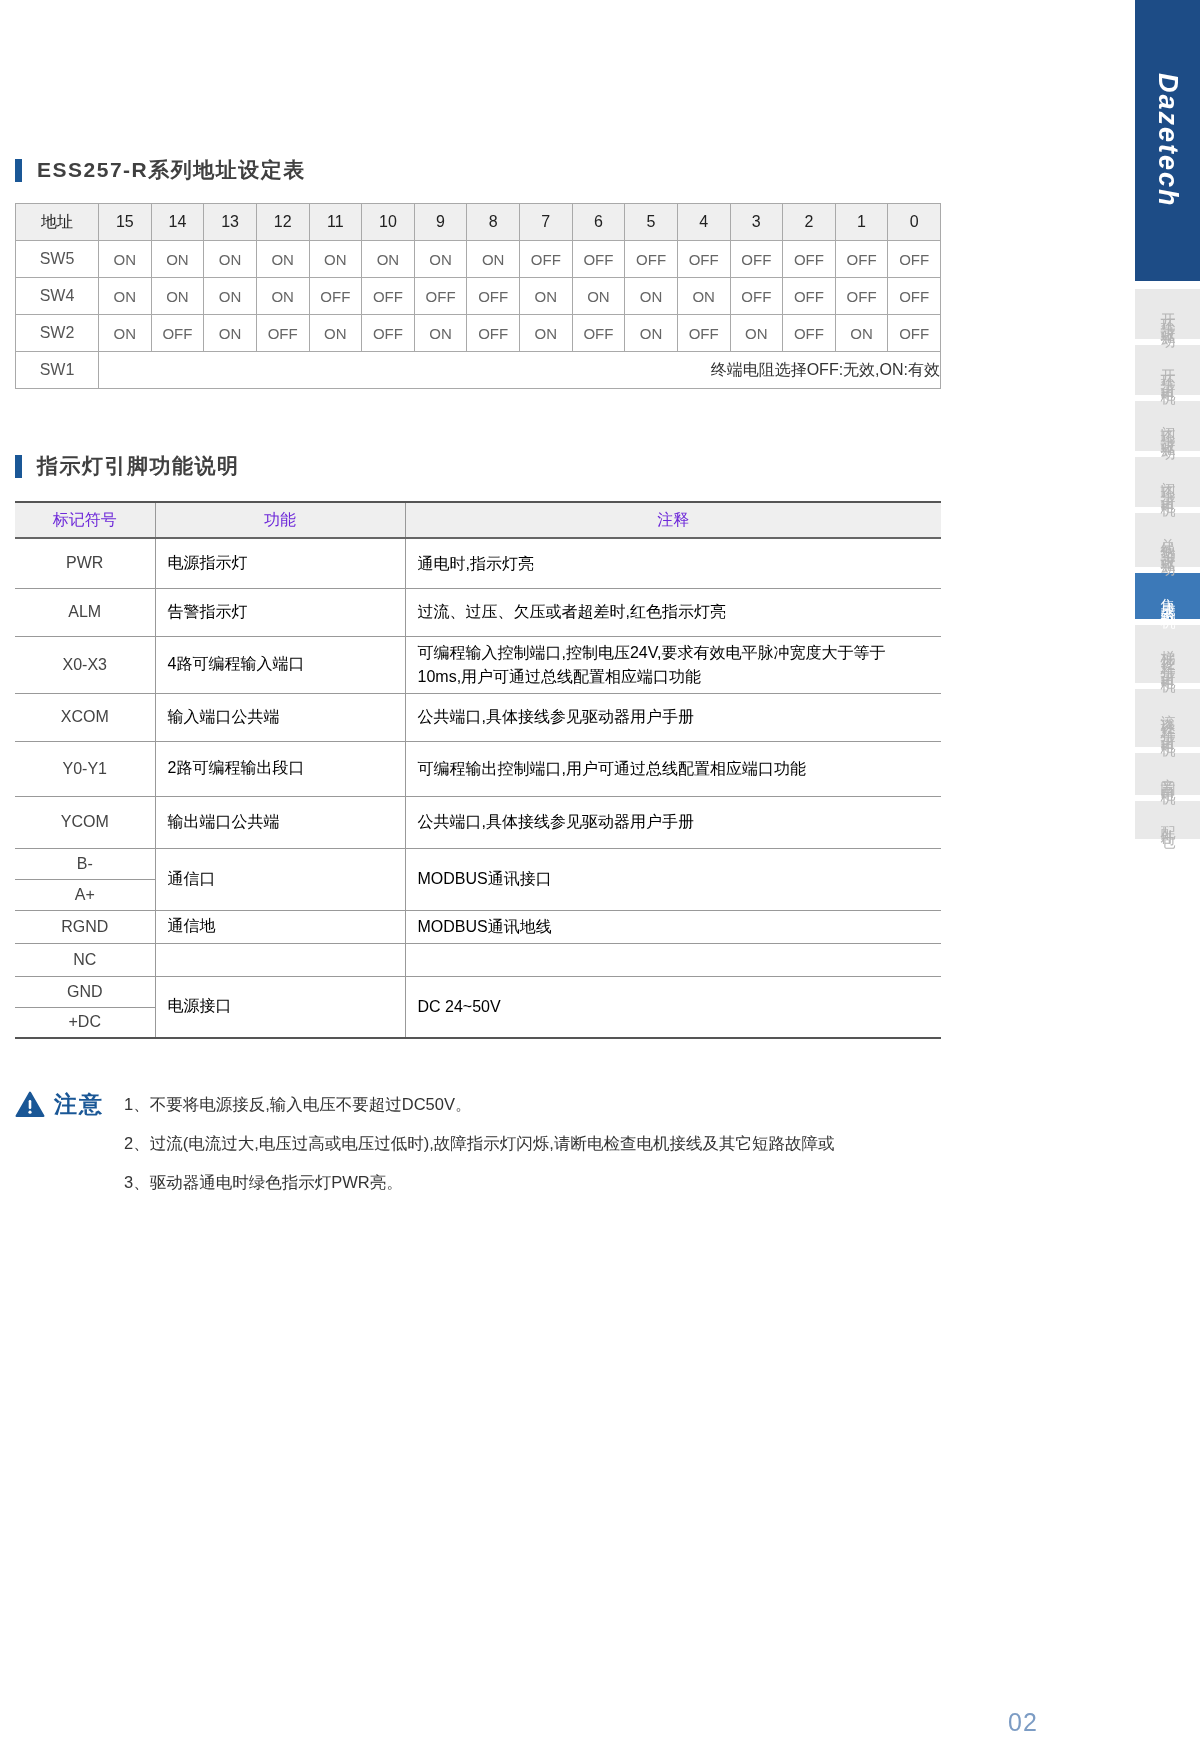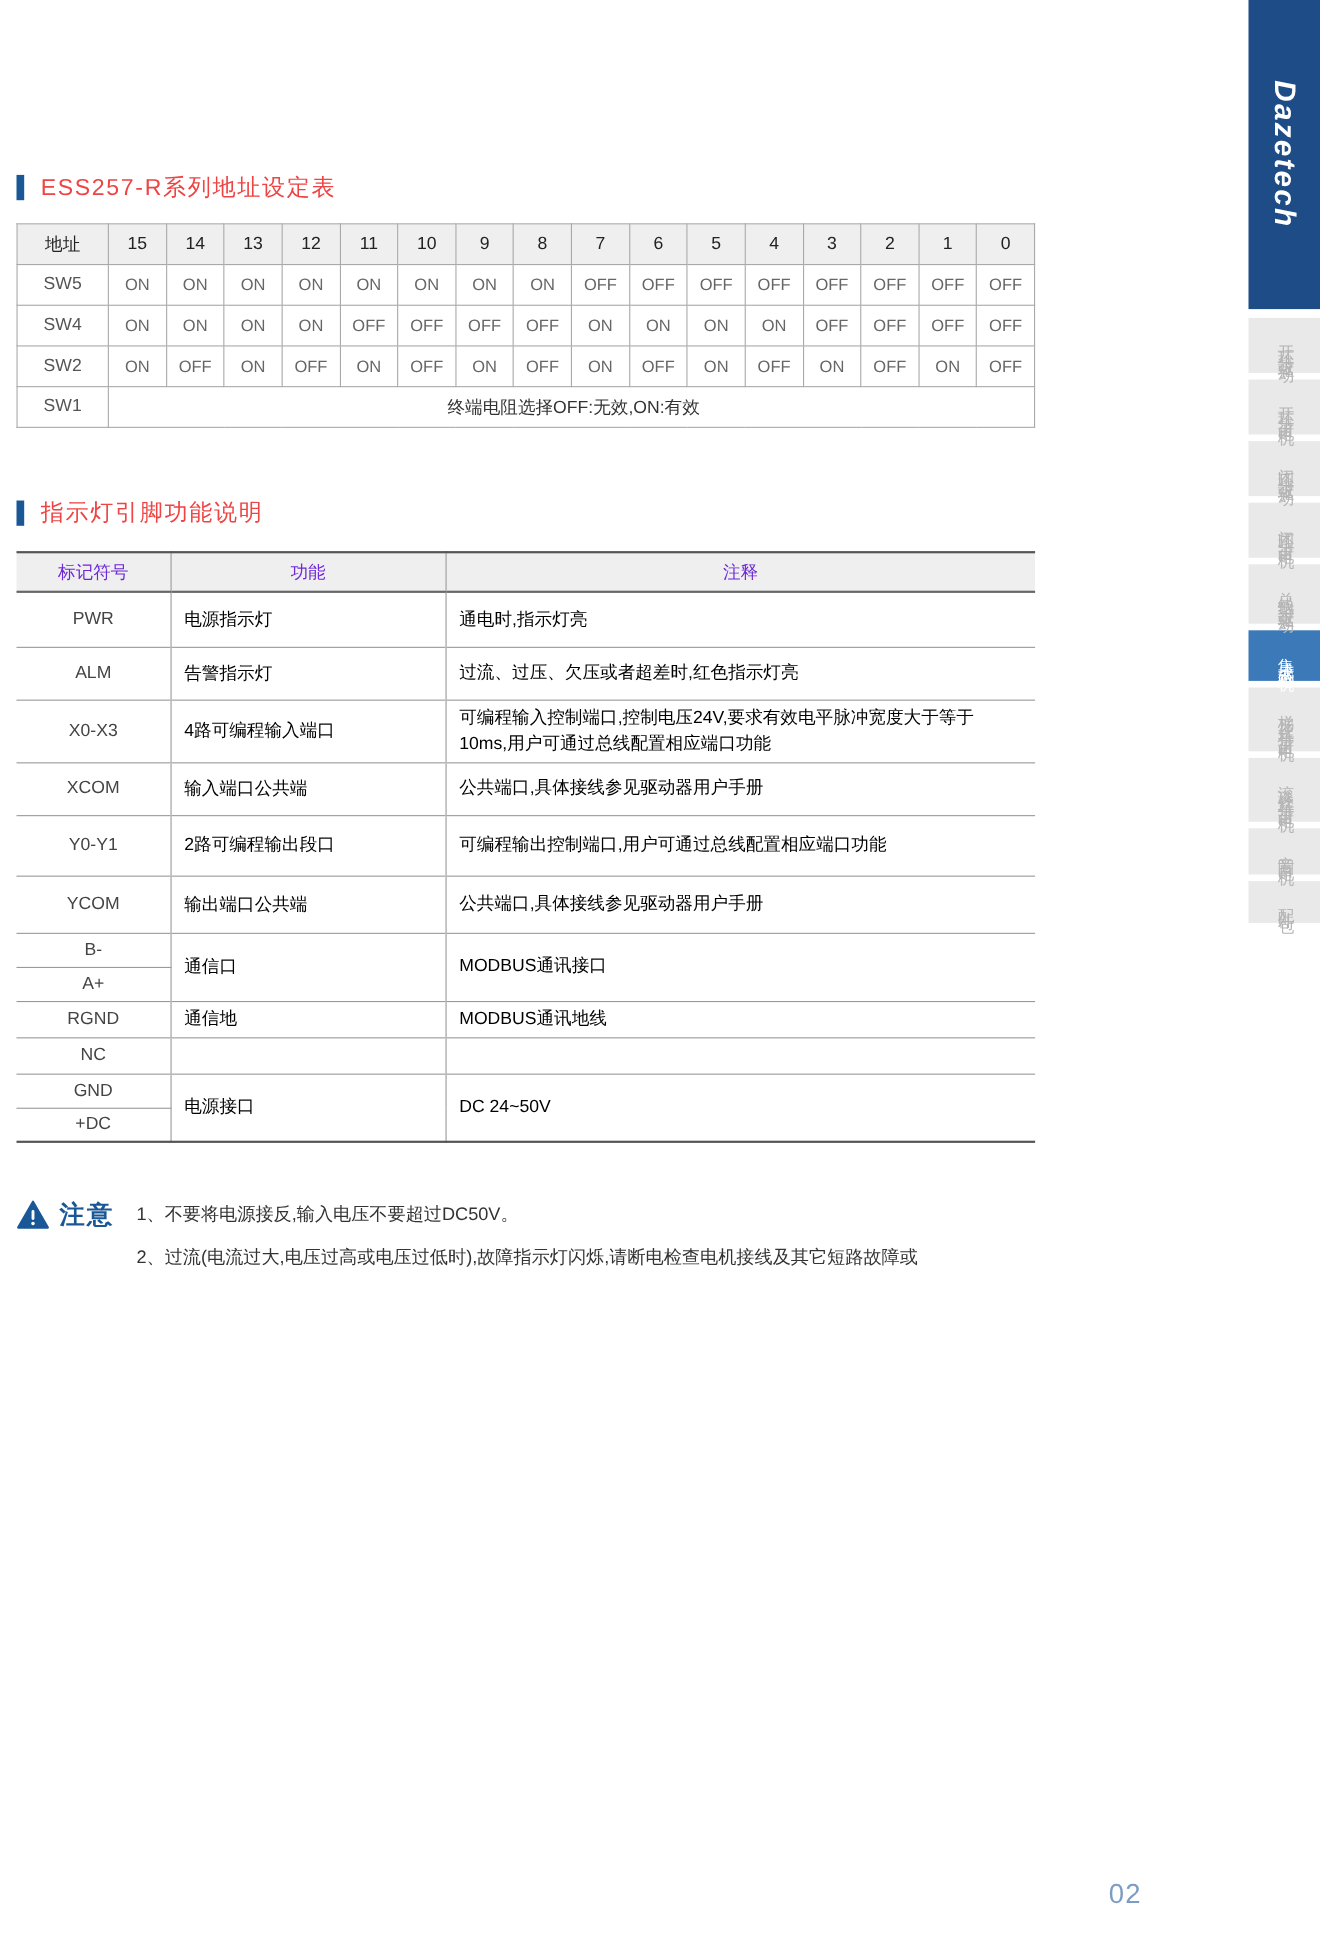--- a/index.html
+++ b/index.html
@@ -4,30 +4,30 @@
 <style>
   html,body{margin:0;padding:0;}
   body{
     width:1200px;height:1759px;position:relative;background:#ffffff;
     font-family:"Liberation Sans", sans-serif;overflow:hidden;
   }
   .content{position:absolute;left:15px;top:155px;width:926px;}
   
   .sec-head{display:flex;align-items:center;gap:15px;height:30px;}
   .sec-bar{width:7px;height:23px;background:#1a5796;flex:none;}
-  .sec-title{margin:0;font-size:21px;font-weight:normal;color:#ef4444;letter-spacing:1.5px;}
+  .sec-title{margin:0;font-size:21px;font-weight:bold;color:#404040;letter-spacing:1.5px;}
   .sec-head.second{margin-top:62px;}
   
   .sw-table{width:100%;border-collapse:collapse;table-layout:fixed;margin-top:18px;}
   .sw-table th,.sw-table td{border:1px solid #a9a9a9;text-align:center;height:36px;padding:0;}
   .sw-table th{background:#efefef;color:#222;font-size:16px;font-weight:normal;margin-top:44px;}
   .sw-table th:first-child{width:82px;}
   .sw-table td{color:#666;font-size:15px;}
   .sw-table td.rowlabel{color:#555;font-size:16px;}
-  .sw-table td.swnote{text-align:center;padding-left:4px;color:#333;font-size:16px;}
+  .sw-table td.swnote{text-align:right;padding-left:4px;color:#333;font-size:16px;}
   
   .pin-table{width:100%;border-collapse:collapse;table-layout:fixed;margin-top:20px;
     border-top:2px solid #555;border-bottom:2px solid #555;}
   .pin-table th{background:#efefef;height:32px;font-size:16px;font-weight:normal;color:#6d28d9;
     border-bottom:2px solid #666;}
   .pin-table th + th, .pin-table td + td{border-left:1px solid #999;}
   .pin-table tbody td{border-top:1px solid #999;font-size:16px;color:#000000;
     padding:4px 12px;vertical-align:middle;}
   .pin-table td.mark-cell{text-align:center;padding:4px 0;color:#444;}
   .pin-table td.note-cell{white-space:pre-line;line-height:1.45;}
@@ -241,20 +241,21 @@
       <svg width="30" height="27" viewBox="0 0 30 27">
         <path d="M15 1.5 L28.5 25 L1.5 25 Z" fill="#1a5796" stroke="#1a5796" stroke-width="2" stroke-linejoin="round"></path>
         <rect x="13.7" y="9" width="2.6" height="9" rx="1.3" fill="#ffffff"></rect>
         <circle cx="15" cy="21.2" r="1.6" fill="#ffffff"></circle>
       </svg>
       <span class="notice-label">注意</span>
     </div>
     <div class="notes">
         <div class="note-line">1、不要将电源接反,输入电压不要超过DC50V。</div>
         <div class="note-line">2、过流(电流过大,电压过高或电压过低时),故障指示灯闪烁,请断电检查电机接线及其它短路故障或</div>
+        <div class="note-line">3、驱动器通电时绿色指示灯PWR亮。</div>
       </div>
   </div>
 
 </div>
 
 <aside class="sidebar">
   <div class="logo-block">
     <span class="logo-text">Dazetech</span>
   </div>
   <div id="sidebar-items">

